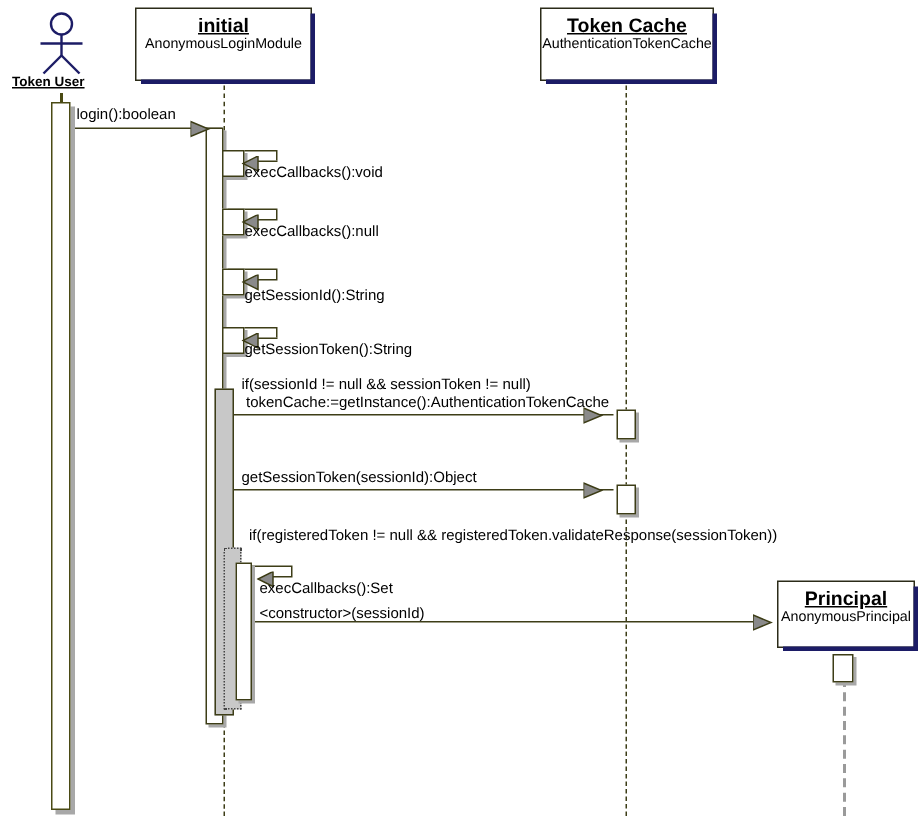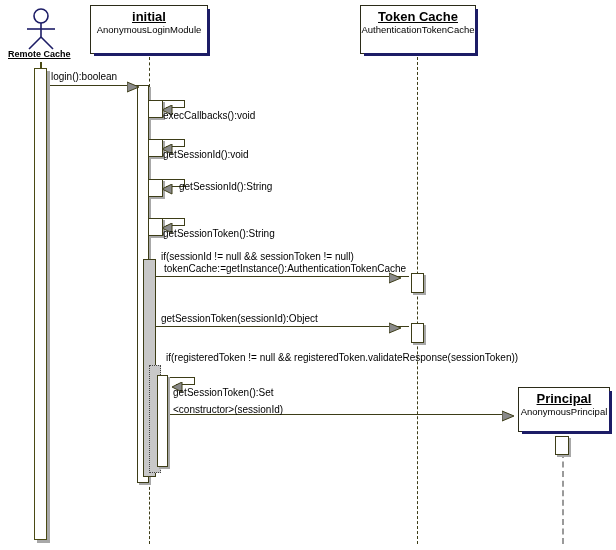--- a/index.html
+++ b/index.html
@@ -154,21 +154,21 @@
 
   <div class="actor" style="left:18px; top:8px; width:46px; height:42px;">
     <svg width="46" height="42" viewBox="0 0 46 42">
       <circle cx="23" cy="8" r="7" fill="#ffffff" stroke="#1c1c66" stroke-width="1.6"></circle>
       <line x1="23" y1="15" x2="23" y2="30" stroke="#1c1c66" stroke-width="1.6"></line>
       <line x1="9" y1="21" x2="37" y2="21" stroke="#1c1c66" stroke-width="1.6"></line>
       <line x1="23" y1="29" x2="11" y2="41" stroke="#1c1c66" stroke-width="1.6"></line>
       <line x1="23" y1="29" x2="35" y2="41" stroke="#1c1c66" stroke-width="1.6"></line>
     </svg>
   </div>
-  <div class="actor-label" style="left:8px; top:49px;">Remote Cache</div>
+  <div class="actor-label" style="left:8px; top:49px;">Token User</div>
 
   <div class="lifeline olive" style="left:40px; top:62px; height:10px;"></div>
 
   <div class="act actorbar" style="left:34px; top:68px; width:13px; height:472px;"></div>
 
   <div class="obj-box" style="left:90px; top:5px; width:118px; height:49px;">
     <div class="shadow-r"></div>
     <div class="shadow-b"></div>
     <div class="obj-title">initial</div>
     <div class="obj-class">AnonymousLoginModule</div>
@@ -224,32 +224,32 @@
 
   <div class="act sh" style="left:148px; top:139px; width:15px; height:18px;"></div>
   <div class="msg-line" style="left:152px; top:139px; width:32px;"></div>
   <div class="msg-vline" style="left:184px; top:139px; height:7px;"></div>
   <div class="msg-line" style="left:166px; top:146px; width:19px;"></div>
   <div class="arrow-head" style="left:161px; top:141px;">
     <svg width="12" height="11" viewBox="0 0 12 11">
       <path d="M11 0 L1 5 L11 10 Z" fill="#8a8a8a" stroke="#3d3d17" stroke-width="1"></path>
     </svg>
   </div>
-  <div class="msg-label" style="left:163px; top:149px;">getSessionId():void</div>
+  <div class="msg-label" style="left:163px; top:149px;">execCallbacks():null</div>
 
   <div class="act sh" style="left:148px; top:179px; width:15px; height:18px;"></div>
   <div class="msg-line" style="left:152px; top:179px; width:32px;"></div>
   <div class="msg-vline" style="left:184px; top:179px; height:7px;"></div>
   <div class="msg-line" style="left:166px; top:186px; width:19px;"></div>
   <div class="arrow-head" style="left:161px; top:181px;">
     <svg width="12" height="11" viewBox="0 0 12 11">
       <path d="M11 0 L1 5 L11 10 Z" fill="#8a8a8a" stroke="#3d3d17" stroke-width="1"></path>
     </svg>
   </div>
-  <div class="msg-label" style="left:163px; top:181px;margin-left:16px;">getSessionId():String</div>
+  <div class="msg-label" style="left:163px; top:192px;">getSessionId():String</div>
 
   <div class="act sh" style="left:148px; top:218px; width:15px; height:18px;"></div>
   <div class="msg-line" style="left:152px; top:218px; width:32px;"></div>
   <div class="msg-vline" style="left:184px; top:218px; height:7px;"></div>
   <div class="msg-line" style="left:166px; top:225px; width:19px;"></div>
   <div class="arrow-head" style="left:161px; top:220px;">
     <svg width="12" height="11" viewBox="0 0 12 11">
       <path d="M11 0 L1 5 L11 10 Z" fill="#8a8a8a" stroke="#3d3d17" stroke-width="1"></path>
     </svg>
   </div>
@@ -278,21 +278,21 @@
   <div class="guard" style="left:166px; top:352px;">if(registeredToken != null &amp;&amp; registeredToken.validateResponse(sessionToken))</div>
 
   <div class="msg-line" style="left:162px; top:377px; width:32px;"></div>
   <div class="msg-vline" style="left:194px; top:377px; height:7px;"></div>
   <div class="msg-line" style="left:176px; top:384px; width:19px;"></div>
   <div class="arrow-head" style="left:171px; top:379px;">
     <svg width="12" height="11" viewBox="0 0 12 11">
       <path d="M11 0 L1 5 L11 10 Z" fill="#8a8a8a" stroke="#3d3d17" stroke-width="1"></path>
     </svg>
   </div>
-  <div class="msg-label" style="left:173px; top:387px;">getSessionToken():Set</div>
+  <div class="msg-label" style="left:173px; top:387px;">execCallbacks():Set</div>
 
   <div class="msg-label" style="left:173px; top:404px;">&lt;constructor&gt;(sessionId)</div>
   <div class="msg-line" style="left:168px; top:414px; width:340px;"></div>
   <div class="arrow-head" style="left:502px; top:408px;">
     <svg width="14" height="12" viewBox="0 0 14 12">
       <path d="M0 1 L12 6 L0 11 Z" fill="#8a8a8a" stroke="#3d3d17" stroke-width="1"></path>
     </svg>
   </div>
 
   <div class="act sh" style="left:555px; top:436px; width:14px; height:19px;"></div>

